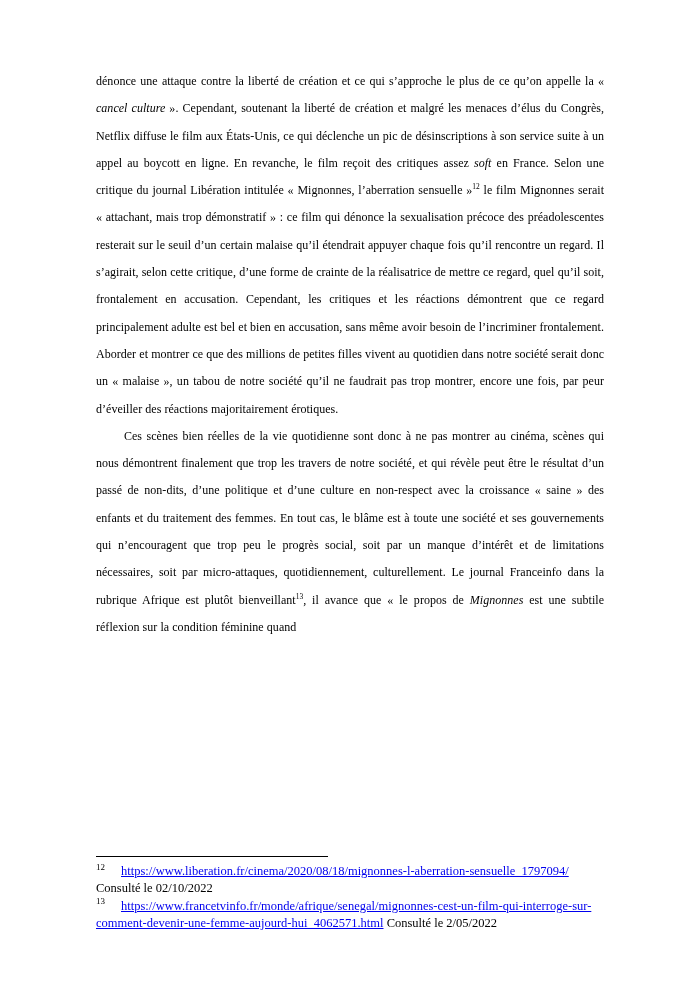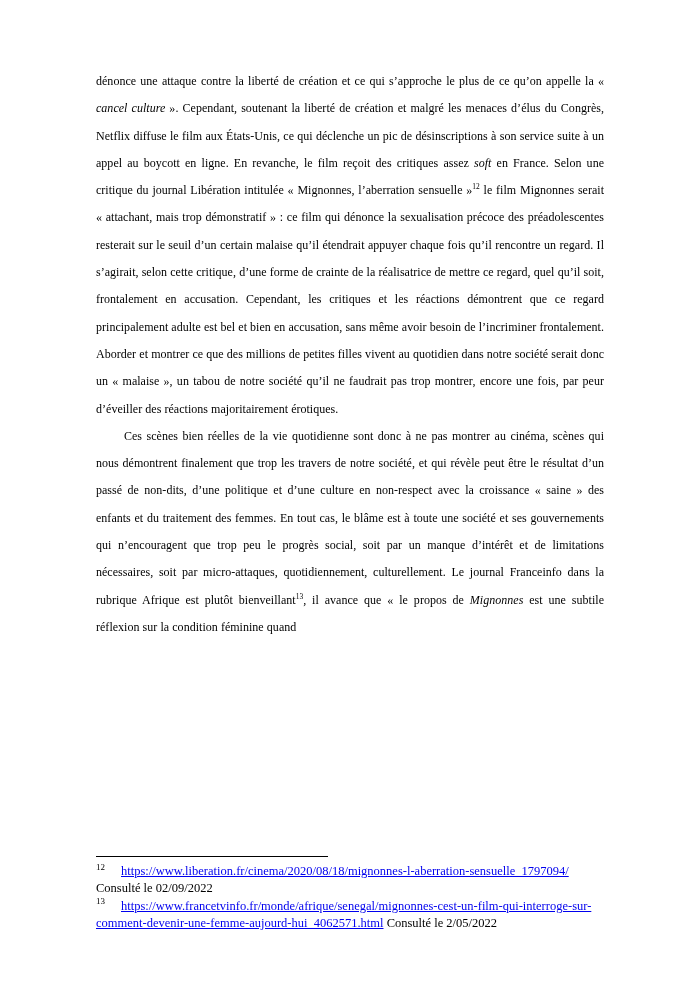--- a/index.html
+++ b/index.html
@@ -90,21 +90,21 @@
 
   <div class="text-block">
     <p class="para" id="para-1"><span>dénonce une attaque contre la liberté de création et ce qui s’approche le plus de ce qu’on appelle la « </span><span class="it">cancel culture</span><span> ». Cependant, soutenant la liberté de création et malgré les menaces d’élus du Congrès, Netflix diffuse le film aux États-Unis, ce qui déclenche un pic de désinscriptions à son service suite à un appel au boycott en ligne. En revanche, le film reçoit des critiques assez </span><span class="it">soft</span><span> en France. Selon une critique du journal Libération intitulée « Mignonnes, l’aberration sensuelle »</span><sup class="fn">12</sup><span> le film Mignonnes serait « attachant, mais trop démonstratif » : ce film qui dénonce la sexualisation précoce des préadolescentes resterait sur le seuil d’un certain malaise qu’il étendrait appuyer chaque fois qu’il rencontre un regard. Il s’agirait, selon cette critique, d’une forme de crainte de la réalisatrice de mettre ce regard, quel qu’il soit, frontalement en accusation. Cependant, les critiques et les réactions démontrent que ce regard principalement adulte est bel et bien en accusation, sans même avoir besoin de l’incriminer frontalement. Aborder et montrer ce que des millions de petites filles vivent au quotidien dans notre société serait donc un « malaise », un tabou de notre société qu’il ne faudrait pas trop montrer, encore une fois, par peur d’éveiller des réactions majoritairement érotiques.</span></p>
     <p class="para indent" id="para-2"><span>Ces scènes bien réelles de la vie quotidienne sont donc à ne pas montrer au cinéma, scènes qui nous démontrent finalement que trop les travers de notre société, et qui révèle peut être le résultat d’un passé de non-dits, d’une politique et d’une culture en non-respect avec la croissance « saine » des enfants et du traitement des femmes. En tout cas, le blâme est à toute une société et ses gouvernements qui n’encouragent que trop peu le progrès social, soit par un manque d’intérêt et de limitations nécessaires, soit par micro-attaques, quotidiennement, culturellement. Le journal Franceinfo dans la rubrique Afrique est plutôt bienveillant</span><sup class="fn">13</sup><span>, il avance que « le propos de </span><span class="it">Mignonnes</span><span> est une subtile réflexion sur la condition féminine quand</span></p>
   </div>
 
   <div class="footnote-area">
     <div class="fn-rule"></div>
 
     <p class="fn-item">
-      <span class="fn-num">12</span><a class="u" href="#">https://www.liberation.fr/cinema/2020/08/18/mignonnes-l-aberration-sensuelle_1797094/</a><br><span class="fn-tail">Consulté le 02/09/2022</span>
+      <span class="fn-num">12</span><a class="u" href="#">https://www.liberation.fr/cinema/2020/08/18/mignonnes-l-aberration-sensuelle_1797094/</a><br><span class="fn-tail">Consulté le 02/10/2022</span>
     </p>
 
     <p class="fn-item">
       <span class="fn-num">13</span><a class="u" href="#">https://www.francetvinfo.fr/monde/afrique/senegal/mignonnes-cest-un-film-qui-interroge-sur-comment-devenir-une-femme-aujourd-hui_4062571.html</a><span class="fn-tail"> Consulté le 2/05/2022</span>
     </p>
   </div>
 
 </div>
 
 </body></html>

